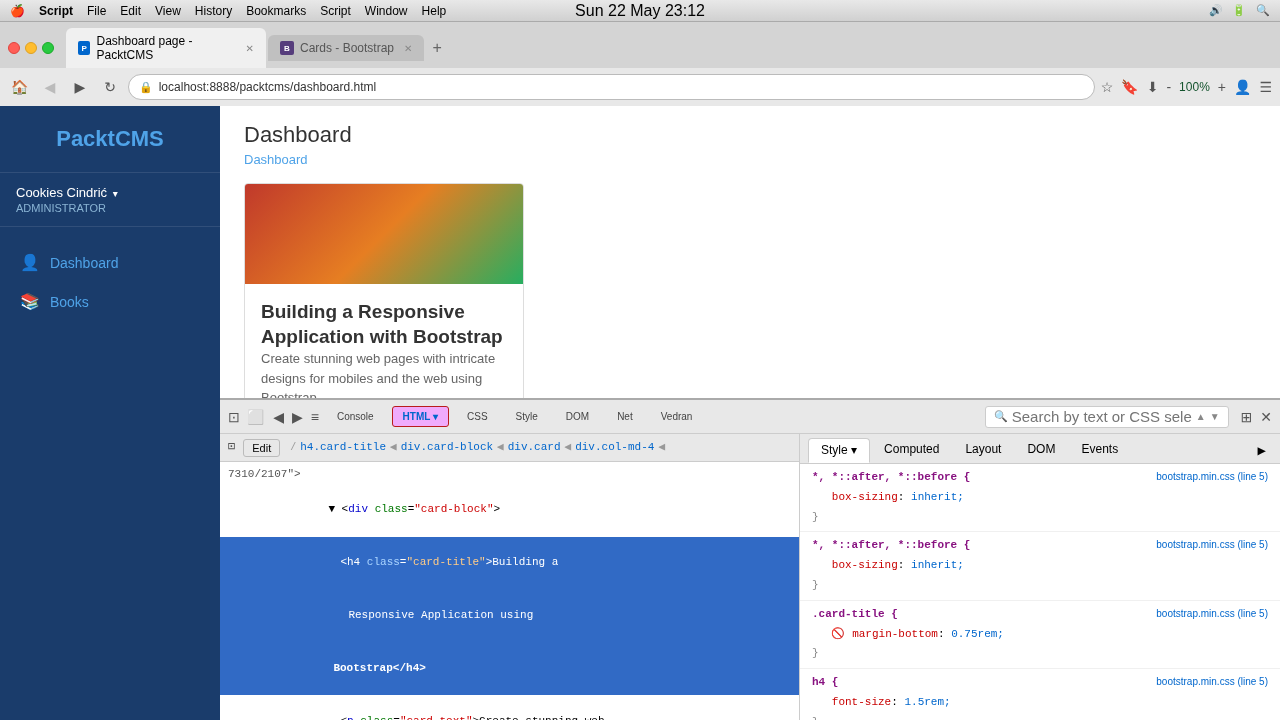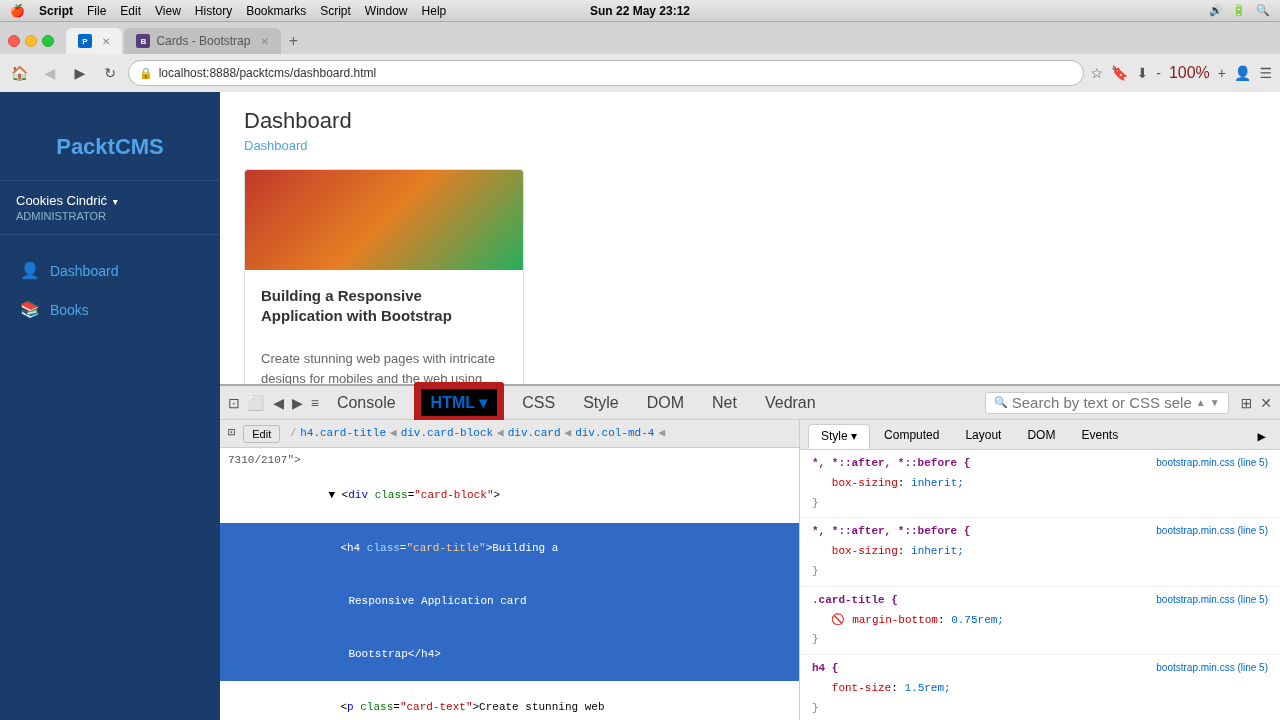--- a/index.html
+++ b/index.html
@@ -11,21 +11,21 @@
       background: linear-gradient(to bottom, #e8e8e8, #d0d0d0);
       display: flex;
       align-items: center;
       justify-content: space-between;
       padding: 0 10px;
       border-bottom: 1px solid #aaa;
       font-size: 12px;
       font-weight: 500;
     }
     .mac-bar-left { display: flex; gap: 14px; align-items: center; }
-    .mac-bar-center { position: absolute; left: 50%; transform: translateX(-50%); font-size: 12px; font-weight: 700; }
+    .mac-bar-center { position: absolute; left: 50%; transform: translateX(-50%); font-size: 16px; font-weight: 400; }
     .mac-bar-right { display: flex; gap: 10px; align-items: center; font-size: 11px; }
     .tab-bar {
       display: flex;
       align-items: center;
       padding: 6px 8px 0 8px;
       gap: 2px;
       background: #d4d4d4;
     }
     .tab {
       display: flex;
@@ -87,21 +87,20 @@
       width: 220px;
       background: #1a3c6b;
       color: white;
       flex-shrink: 0;
       display: flex;
       flex-direction: column;
     }
     .sidebar-brand {
       padding: 20px 34px;
       text-align: center;
-      margin-top: 22px;
     }
     .sidebar-brand-name {
       font-size: 22px;
       font-weight: bold;
       color: #4fa3e8;
     }
     .sidebar-user {
       padding: 12px 16px;
       border-top: 1px solid rgba(255,255,255,0.1);
       border-bottom: 1px solid rgba(255,255,255,0.1);
@@ -163,25 +162,25 @@
       overflow: hidden;
     }
     .card-img {
       height: 100px;
       background: linear-gradient(135deg, #c0392b 0%, #e67e22 50%, #27ae60 100%);
     }
     .card-body {
       padding: 16px;
     }
     .card-title {
-      font-size: 15px;
+      font-size: 19px;
       font-weight: bold;
       color: #333;
       line-height: 1.3;
-      margin-bottom: 24px;
+      margin-bottom: 0;
     }
     .card-text {
       font-size: 13px;
       color: #666;
       line-height: 1.5;
       margin-bottom: 14px;
     }
 
     
     .devtools {
@@ -196,26 +195,26 @@
       align-items: center;
       background: #e8e8e8;
       border-bottom: 1px solid #ccc;
       padding: 4px 8px;
       gap: 8px;
       height: 34px;
     }
     .devtools-icon { font-size: 14px; color: #555; cursor: pointer; }
     .devtools-tab {
       padding: 4px 10px;
-      font-size: 16px;
+      font-size: 10px;
       cursor: pointer;
       border-radius: 3px;
       color: #444;
     }
-    .devtools-tab.active { background: #000000; border: 7px solid #b91c1c; font-weight: 600; color: #0066cc; }
+    .devtools-tab.active { background: #f0abfc; border: 1px solid #b91c1c; font-weight: 600; color: #0066cc; }
     .devtools-search {
       margin-left: auto;
       display: flex;
       align-items: center;
       background: white;
       border: 1px solid #ccc;
       border-radius: 3px;
       padding: 2px 8px;
       gap: 4px;
       height: 22px;
@@ -345,20 +344,21 @@
 
 <div class="tab-bar">
 
   <div style="display:flex;gap:5px;margin-right:10px;align-items:center;">
     <div style="width:12px;height:12px;border-radius:50%;background:#ff5f57;border:1px solid #e0443e;"></div>
     <div style="width:12px;height:12px;border-radius:50%;background:#ffbd2e;border:1px solid #dea123;"></div>
     <div style="width:12px;height:12px;border-radius:50%;background:#28c940;border:1px solid #1aab29;"></div>
   </div>
   <div class="tab active">
     <span class="tab-favicon tab-favicon-packt">P</span>
+    <span>Dashboard page - PacktCMS</span>
     <span class="tab-close">✕</span>
   </div>
   <div class="tab inactive">
     <span class="tab-favicon tab-favicon-bootstrap">B</span>
     <span>Cards - Bootstrap</span>
     <span class="tab-close">✕</span>
   </div>
   <button class="tab-add">+</button>
 </div>
 
@@ -369,21 +369,21 @@
   <button class="nav-btn">↻</button>
   <div class="url-bar">
     <span style="font-size:11px;color:#888;">🔒</span>
     <span class="url-text">localhost:8888/packtcms/dashboard.html</span>
   </div>
   <div class="nav-icons">
     <span class="nav-icon">☆</span>
     <span class="nav-icon">🔖</span>
     <span class="nav-icon">⬇</span>
     <span class="nav-icon">-</span>
-    <span style="font-size:16px;color:#7f1d1d;">100%</span>
+    <span style="font-size:12px;color:#14532d;">100%</span>
     <span class="nav-icon">+</span>
     <span class="nav-icon">👤</span>
     <span class="nav-icon">☰</span>
   </div>
 </div>
 
 <div class="main-container">
 
   <div class="sidebar">
     <div class="sidebar-brand">
@@ -474,23 +474,23 @@
 
           <div style="padding:4px 0;">
             <div class="html-line" style="padding-left:8px;color:#555;">7310/2107"&gt;</div>
             <div class="html-line" style="padding-left:16px;">
               ▼ &lt;<span class="tag">div</span> <span class="attr">class</span>=<span class="string">"card-block"</span>&gt;
             </div>
             <div class="html-line selected" style="padding-left:28px;">
               &lt;h4 <span class="attr" style="color:#aad4ff;">class</span>=<span class="string" style="color:#ffcc88;">"card-title"</span>&gt;Building a
             </div>
             <div class="html-line selected" style="padding-left:36px;">
-              Responsive Application card
+              Responsive Application using
             </div>
-            <div class="html-line selected" style="padding-left:36px;">
+            <div class="html-line selected" style="padding-left:21px;font-weight:bold;">
               Bootstrap&lt;/h4&gt;
             </div>
             <div class="html-line" style="padding-left:28px;">
               &lt;<span class="tag">p</span> <span class="attr">class</span>=<span class="string">"card-text"</span>&gt;Create stunning web
             </div>
 
           </div>
         </div>
 
         <div class="css-panel">

